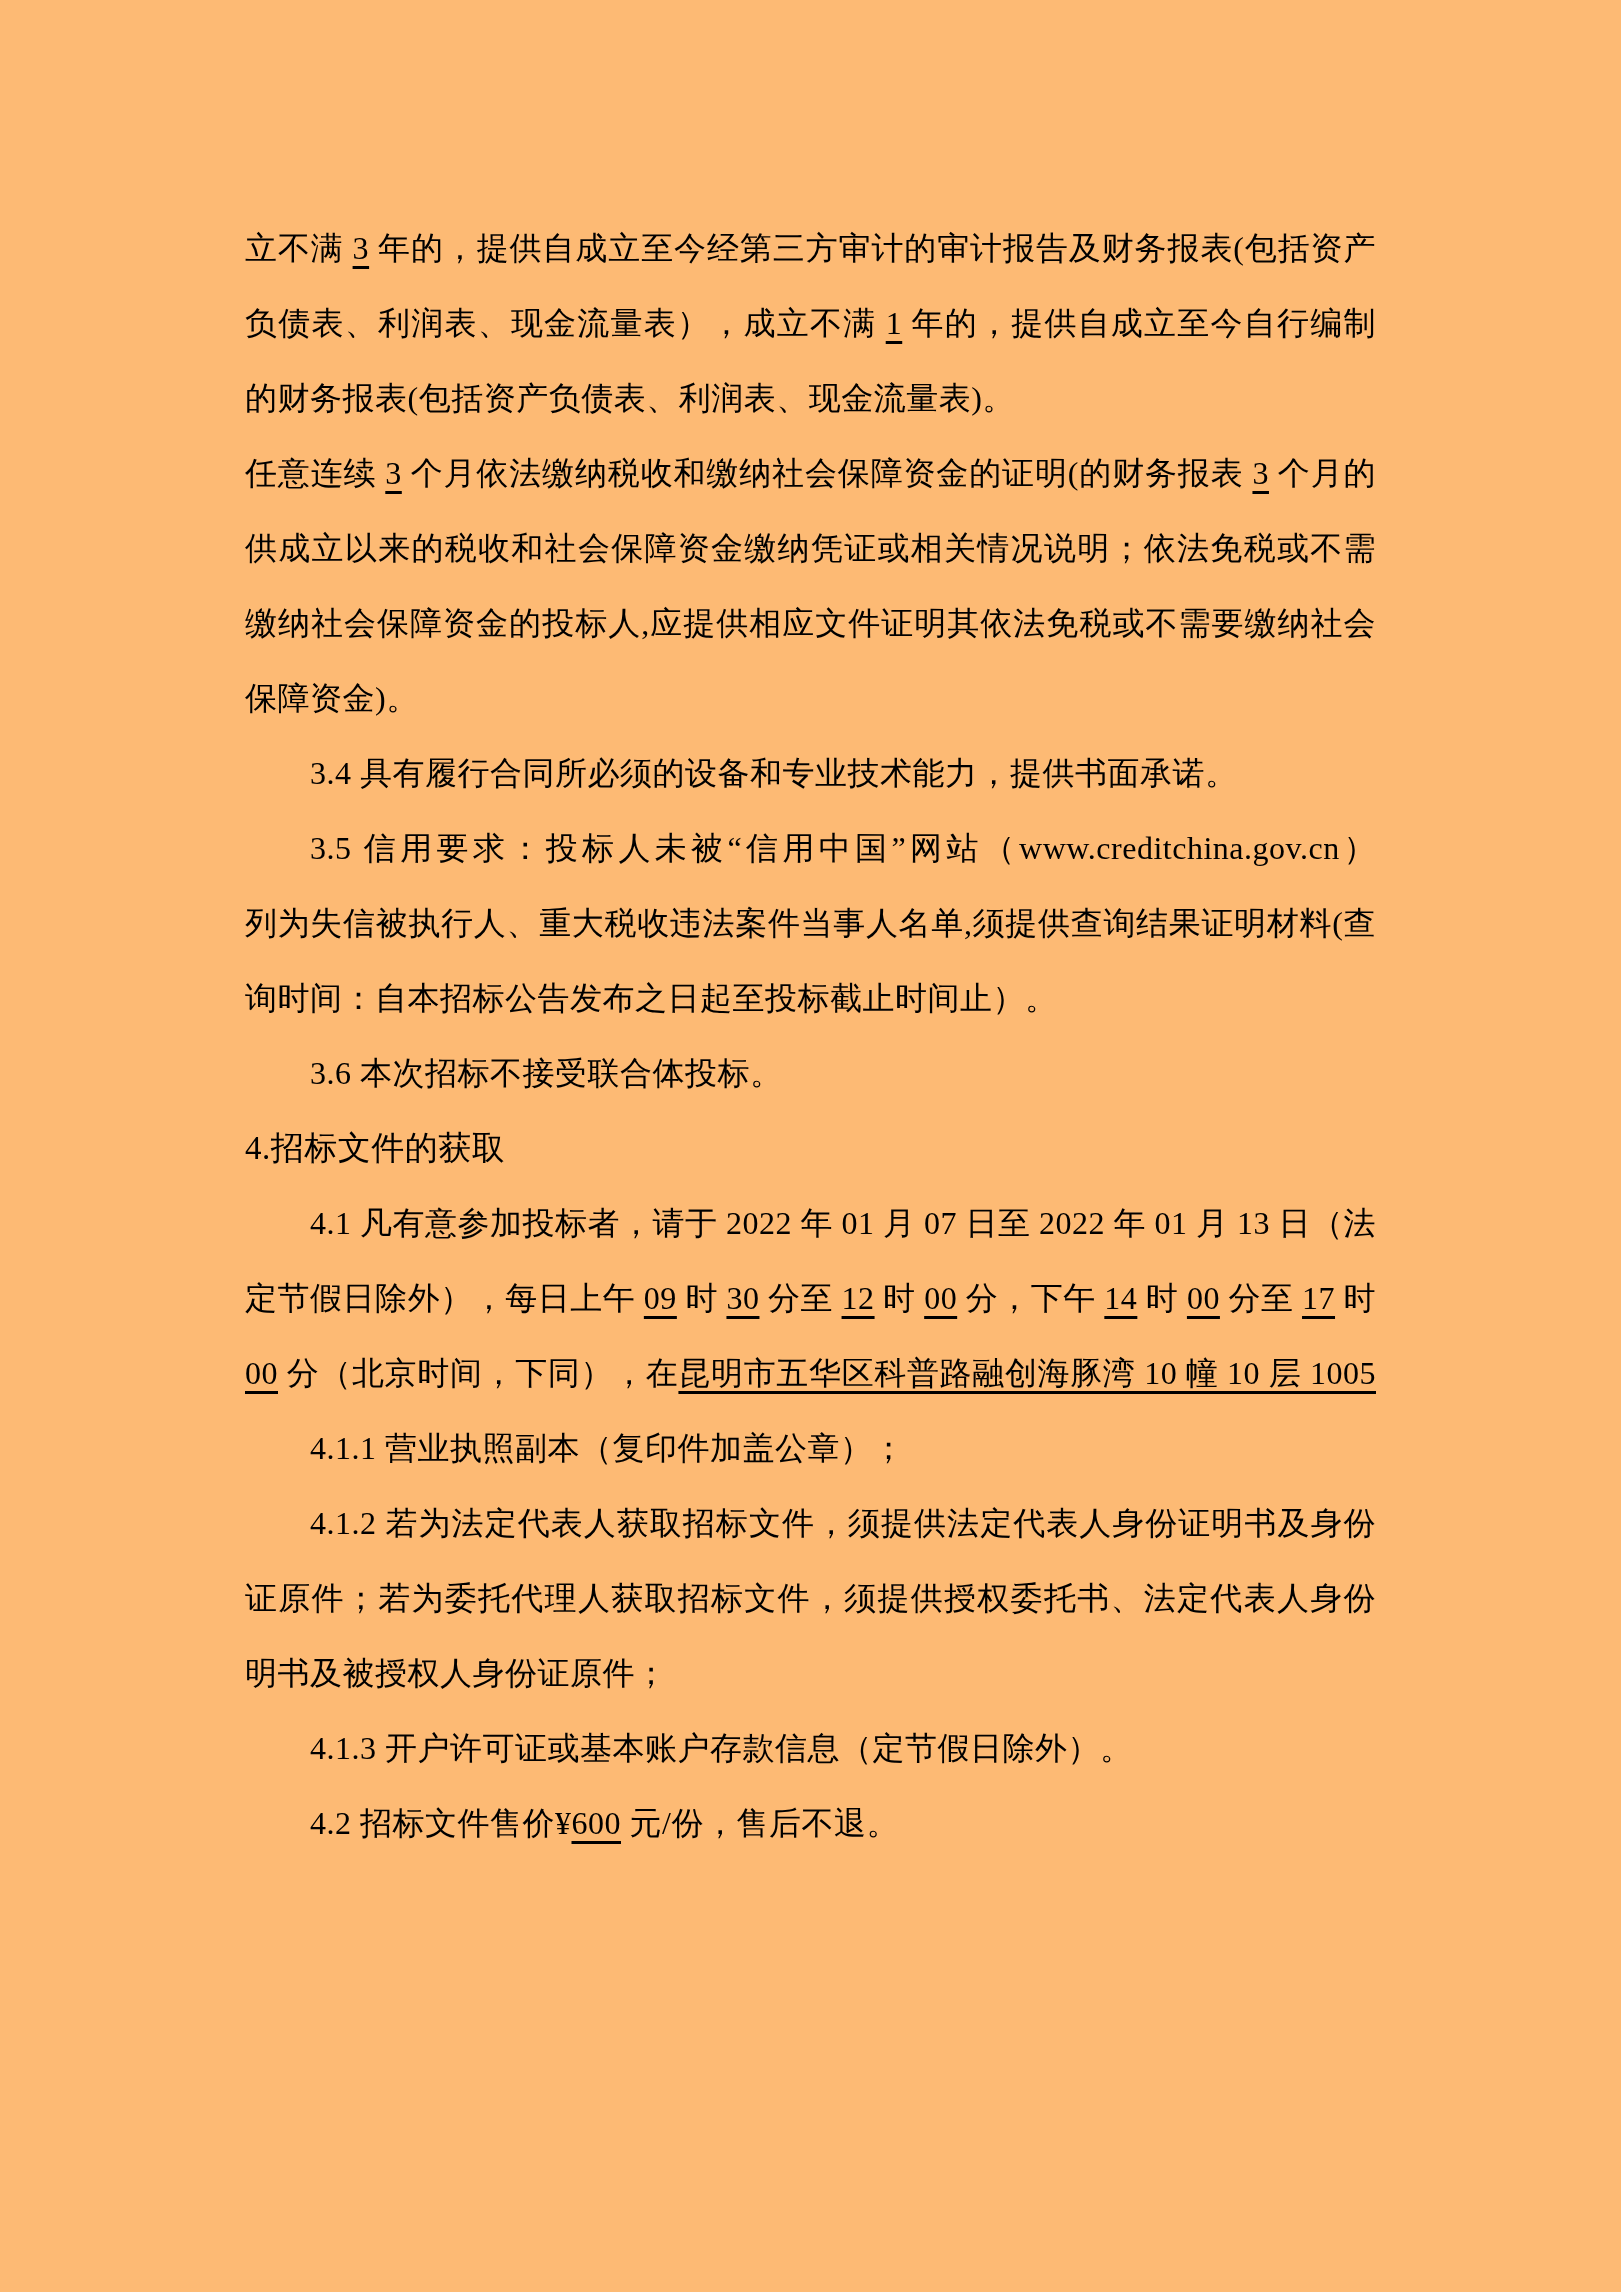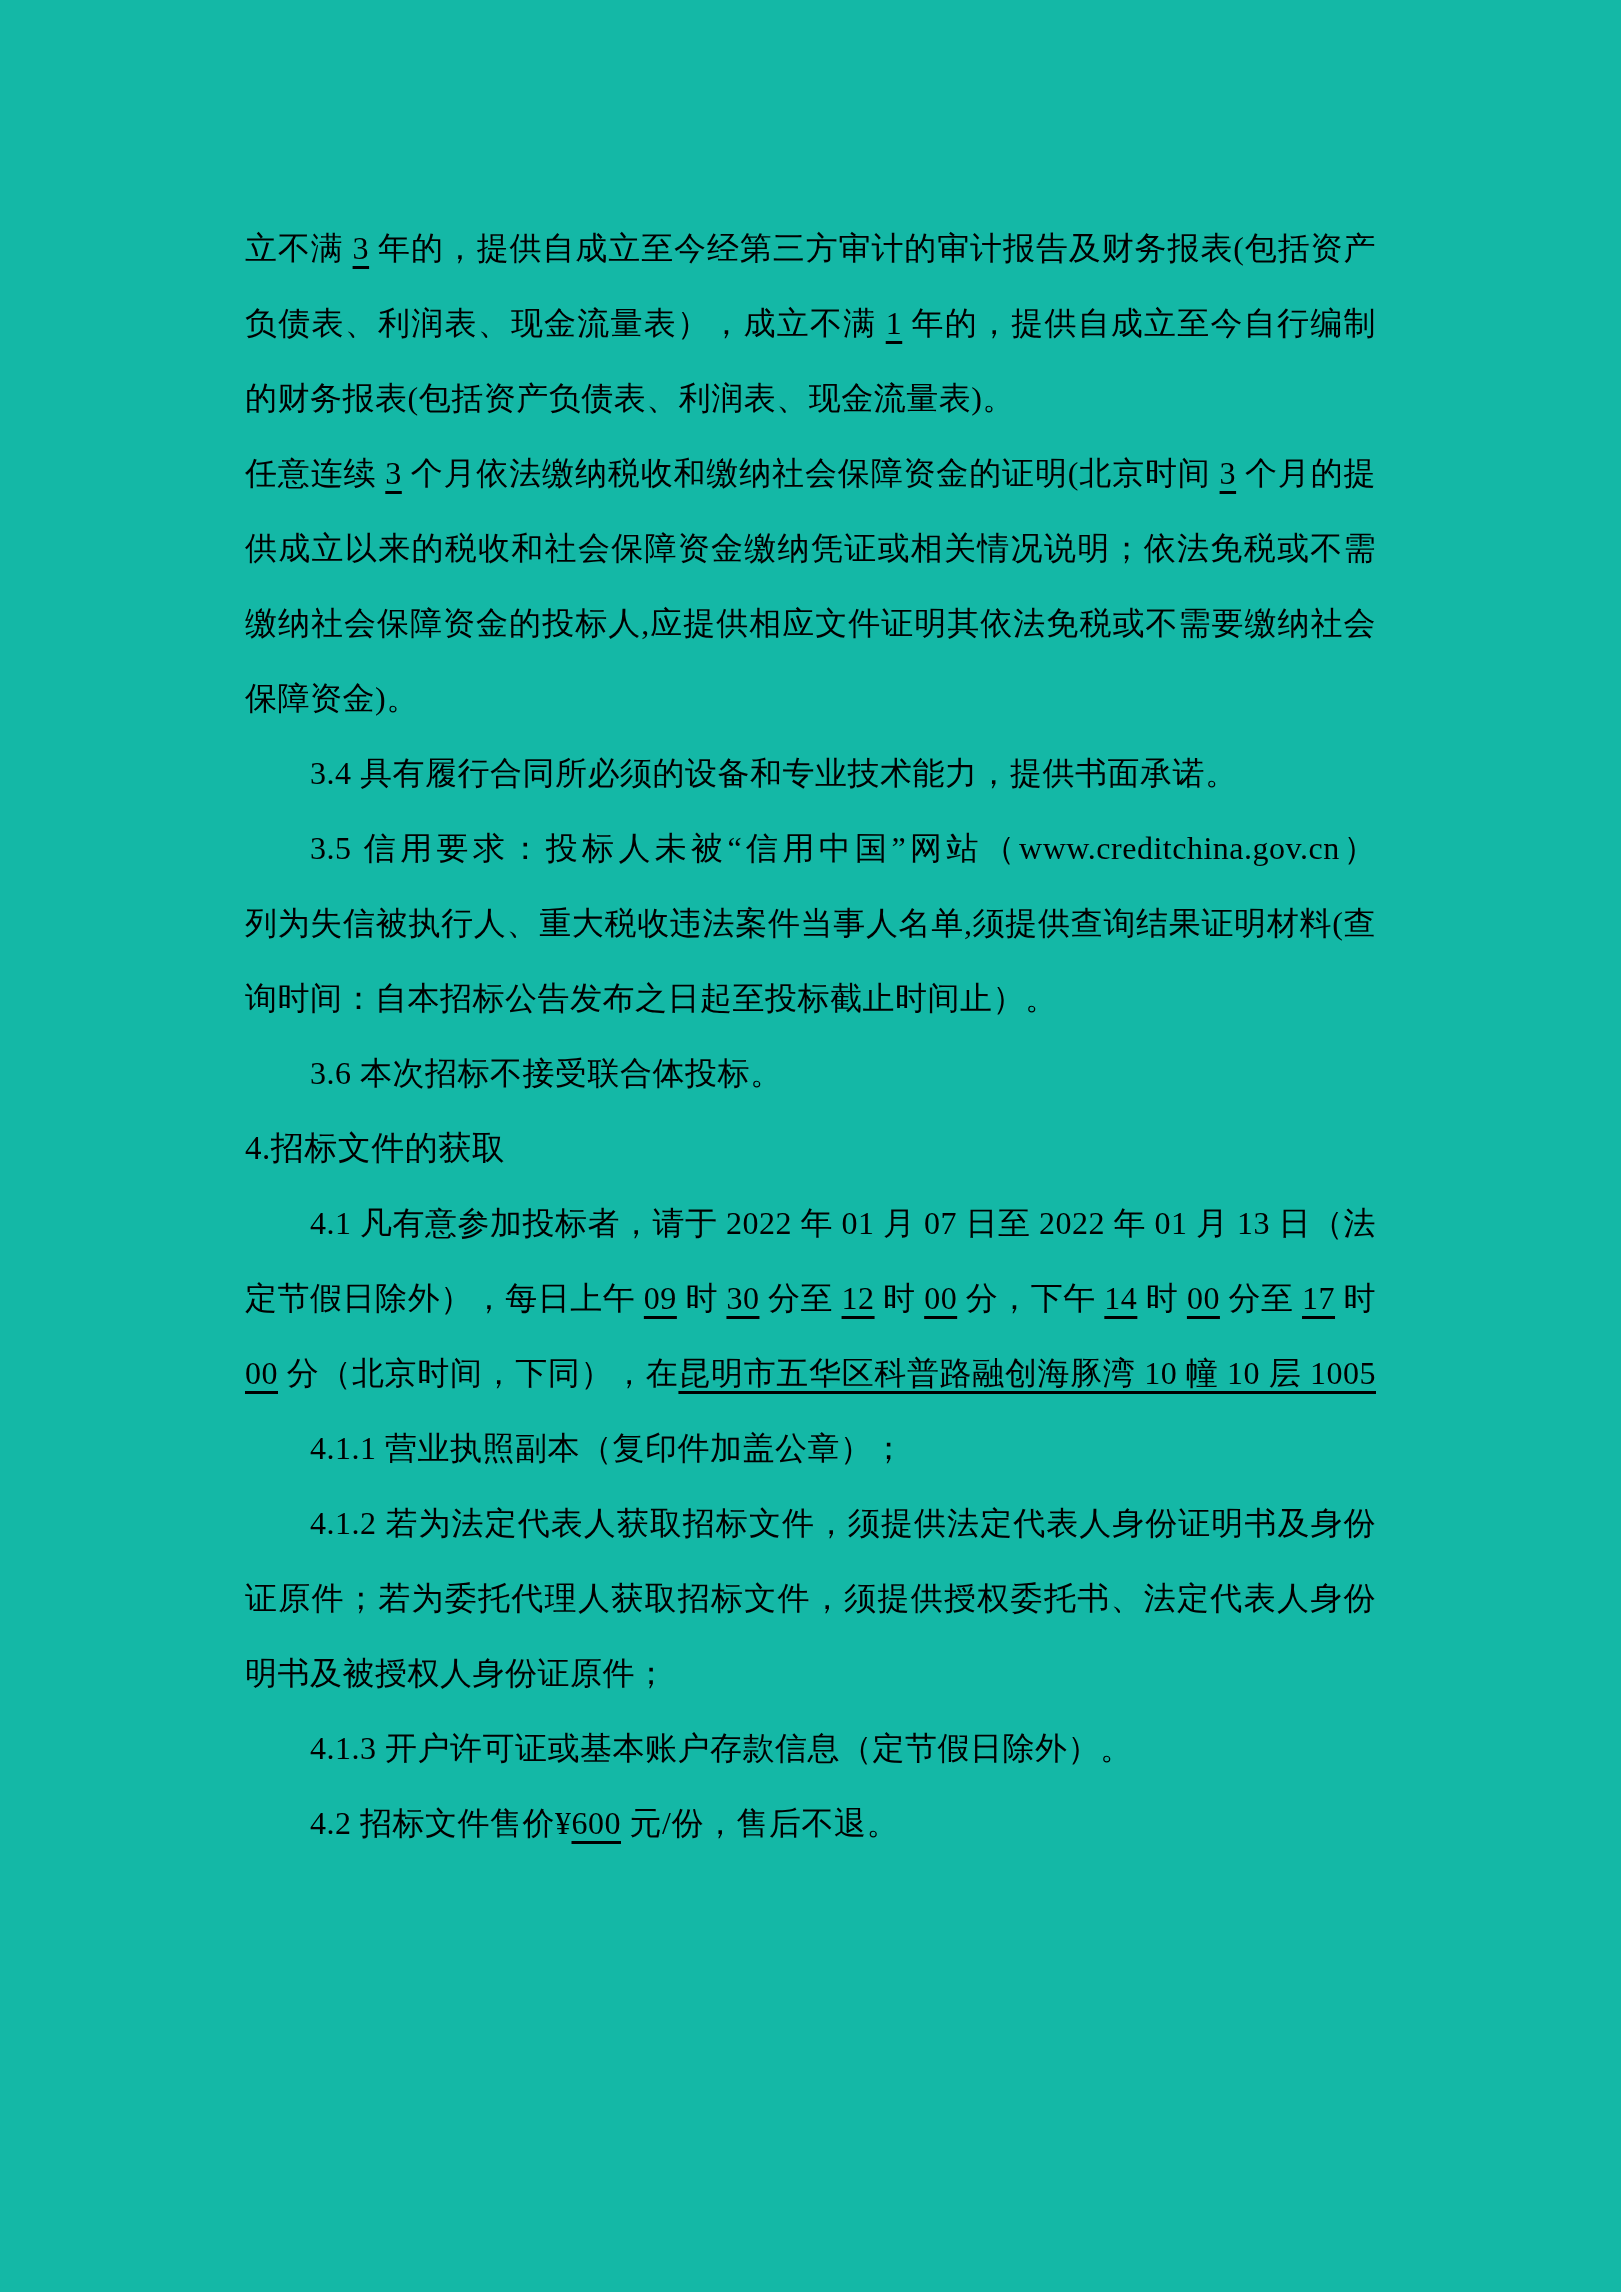--- a/index.html
+++ b/index.html
@@ -4,21 +4,21 @@
 <style>
   html, body {
     margin: 0;
     padding: 0;
     background: #ffffff;
   }
   .page {
     position: relative;
     width: 1621px;
     height: 2293px;
-    background: #14b8a6;
+    background: #fdba74;
     color: #000000;
     font-family: "Liberation Serif", "DejaVu Serif", serif;
     overflow: hidden;
   }
   .content {
     position: absolute;
     left: 245px;
     top: 211px;
     width: 1131px;
   }
@@ -48,21 +48,21 @@
   }
 </style>
 </head>
 <body>
 
 <div class="page">
   <div class="content">
       <div class="line fill"><span>立不满 </span><span class="u">3</span><span> 年的，提供自成立至今经第三方审计的审计报告及财务报表(包括资产</span></div>
       <div class="line fill"><span>负债表、利润表、现金流量表），成立不满 </span><span class="u">1</span><span> 年的，提供自成立至今自行编制</span></div>
       <div class="line"><span>的财务报表(包括资产负债表、利润表、现金流量表)。</span></div>
-      <div class="line fill"><span>任意连续 </span><span class="u">3</span><span> 个月依法缴纳税收和缴纳社会保障资金的证明(北京时间 </span><span class="u">3</span><span> 个月的提</span></div>
+      <div class="line fill"><span>任意连续 </span><span class="u">3</span><span> 个月依法缴纳税收和缴纳社会保障资金的证明(的财务报表 </span><span class="u">3</span><span> 个月的提</span></div>
       <div class="line fill"><span>供成立以来的税收和社会保障资金缴纳凭证或相关情况说明；依法免税或不需要</span></div>
       <div class="line fill"><span>缴纳社会保障资金的投标人,应提供相应文件证明其依法免税或不需要缴纳社会</span></div>
       <div class="line"><span>保障资金)。</span></div>
       <div class="line indent"><span>3.4 具有履行合同所必须的设备和专业技术能力，提供书面承诺。</span></div>
       <div class="line indent fill"><span>3.5 信用要求：投标人未被“信用中国”网站（www.creditchina.gov.cn）</span></div>
       <div class="line fill"><span>列为失信被执行人、重大税收违法案件当事人名单,须提供查询结果证明材料(查</span></div>
       <div class="line"><span>询时间：自本招标公告发布之日起至投标截止时间止）。</span></div>
       <div class="line indent"><span>3.6 本次招标不接受联合体投标。</span></div>
       <div class="line bold"><span>4.招标文件的获取</span></div>
       <div class="line indent fill"><span>4.1 凡有意参加投标者，请于 2022 年 01 月 07 日至 2022 年 01 月 13 日（法</span></div>

